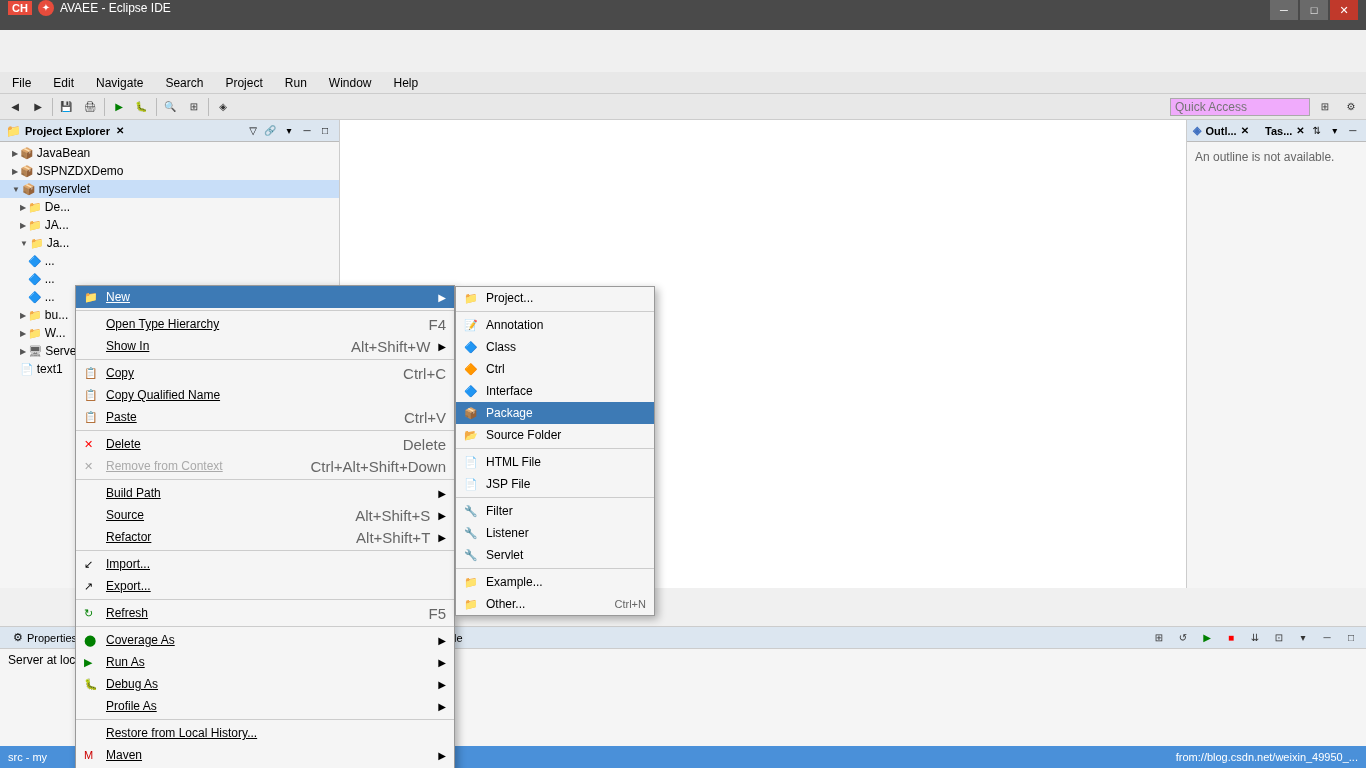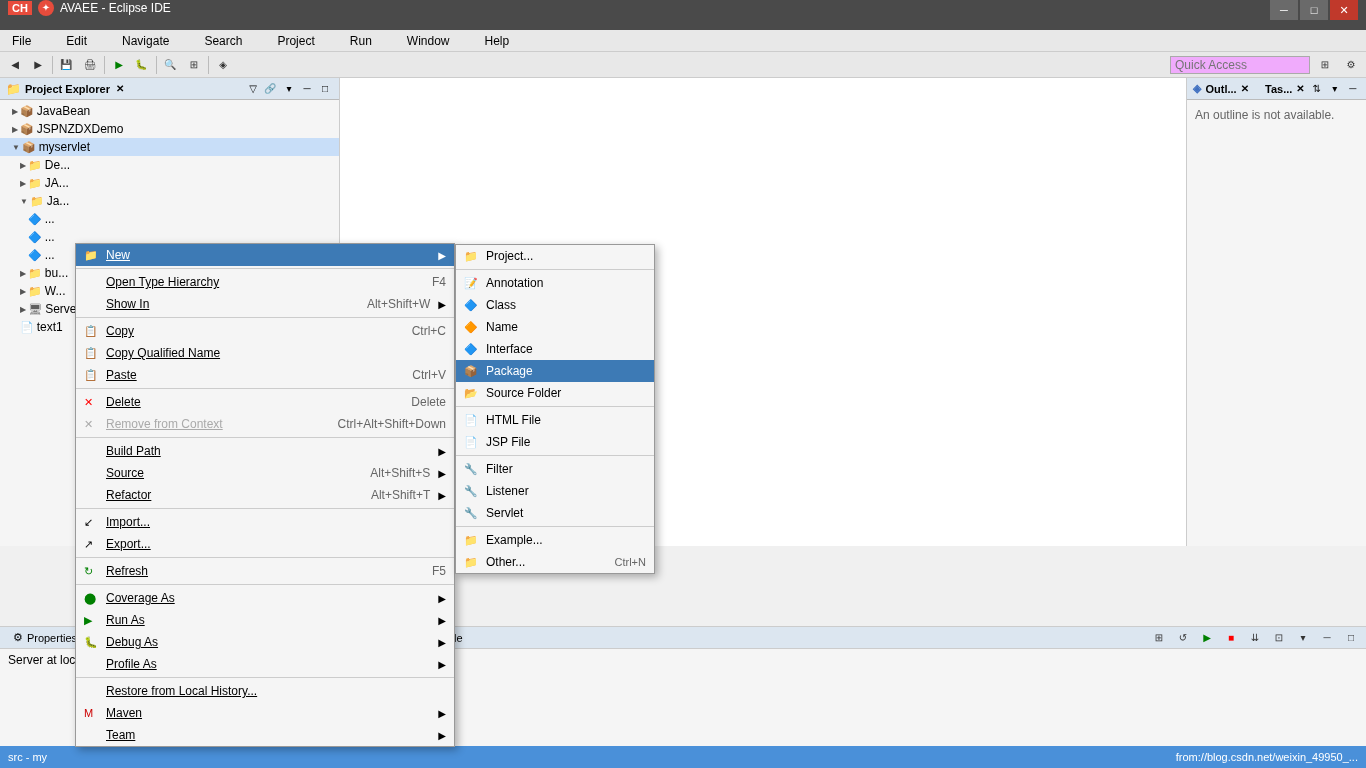--- a/index.html
+++ b/index.html
@@ -35,21 +35,22 @@
     .title-btn.close-btn { background: #c0392b; }
 
     
     #menu-bar {
       display: flex;
       align-items: center;
       background: #e8e8e8;
       height: 22px;
       padding: 0 4px;
       border-bottom: 1px solid #ccc;
-      gap: 19px;
+      gap: 6px;
+      margin-top: 42px;
     }
     .menu-item {
       padding: 2px 8px;
       font-size: 12px;
       cursor: pointer;
       color: #000;
     }
 
     
     #toolbar {
@@ -159,21 +160,21 @@
       display: flex;
       align-items: center;
       height: 22px;
       padding: 0 8px;
       cursor: pointer;
       position: relative;
       white-space: nowrap;
     }
     .ctx-item.highlighted { background: #3d7ab5; color: #fff; }
     .ctx-item-label { flex: 1; text-decoration: underline; }
-    .ctx-item-shortcut { color: #666; font-size: 12px; margin-left: 16px; }
+    .ctx-item-shortcut { color: #666; font-size: 15px; margin-left: 16px; }
     .ctx-item-arrow { margin-left: 8px; font-size: 10px; }
     .ctx-sep {
       height: 1px;
       background: #ccc;
       margin: 2px 0;
     }
     .ctx-item-icon { width: 18px; margin-right: 4px; font-size: 11px; }
     .ctx-item.disabled { color: #aaa; cursor: default; }
 
     
@@ -613,21 +614,21 @@
       <div class="submenu-item">
         <span class="submenu-item-icon">📝</span>
         <span>Annotation</span>
       </div>
       <div class="submenu-item">
         <span class="submenu-item-icon icon-class">🔷</span>
         <span>Class</span>
       </div>
       <div class="submenu-item">
         <span class="submenu-item-icon icon-java">🔶</span>
-        <span>Name</span>
+        <span>Ctrl</span>
       </div>
       <div class="submenu-item">
         <span class="submenu-item-icon icon-interface">🔷</span>
         <span>Interface</span>
       </div>
       <div class="submenu-item highlighted" style="background:#3d7ab5;color:#fff;">
         <span class="submenu-item-icon">📦</span>
         <span>Package</span>
       </div>
       <div class="submenu-item">

